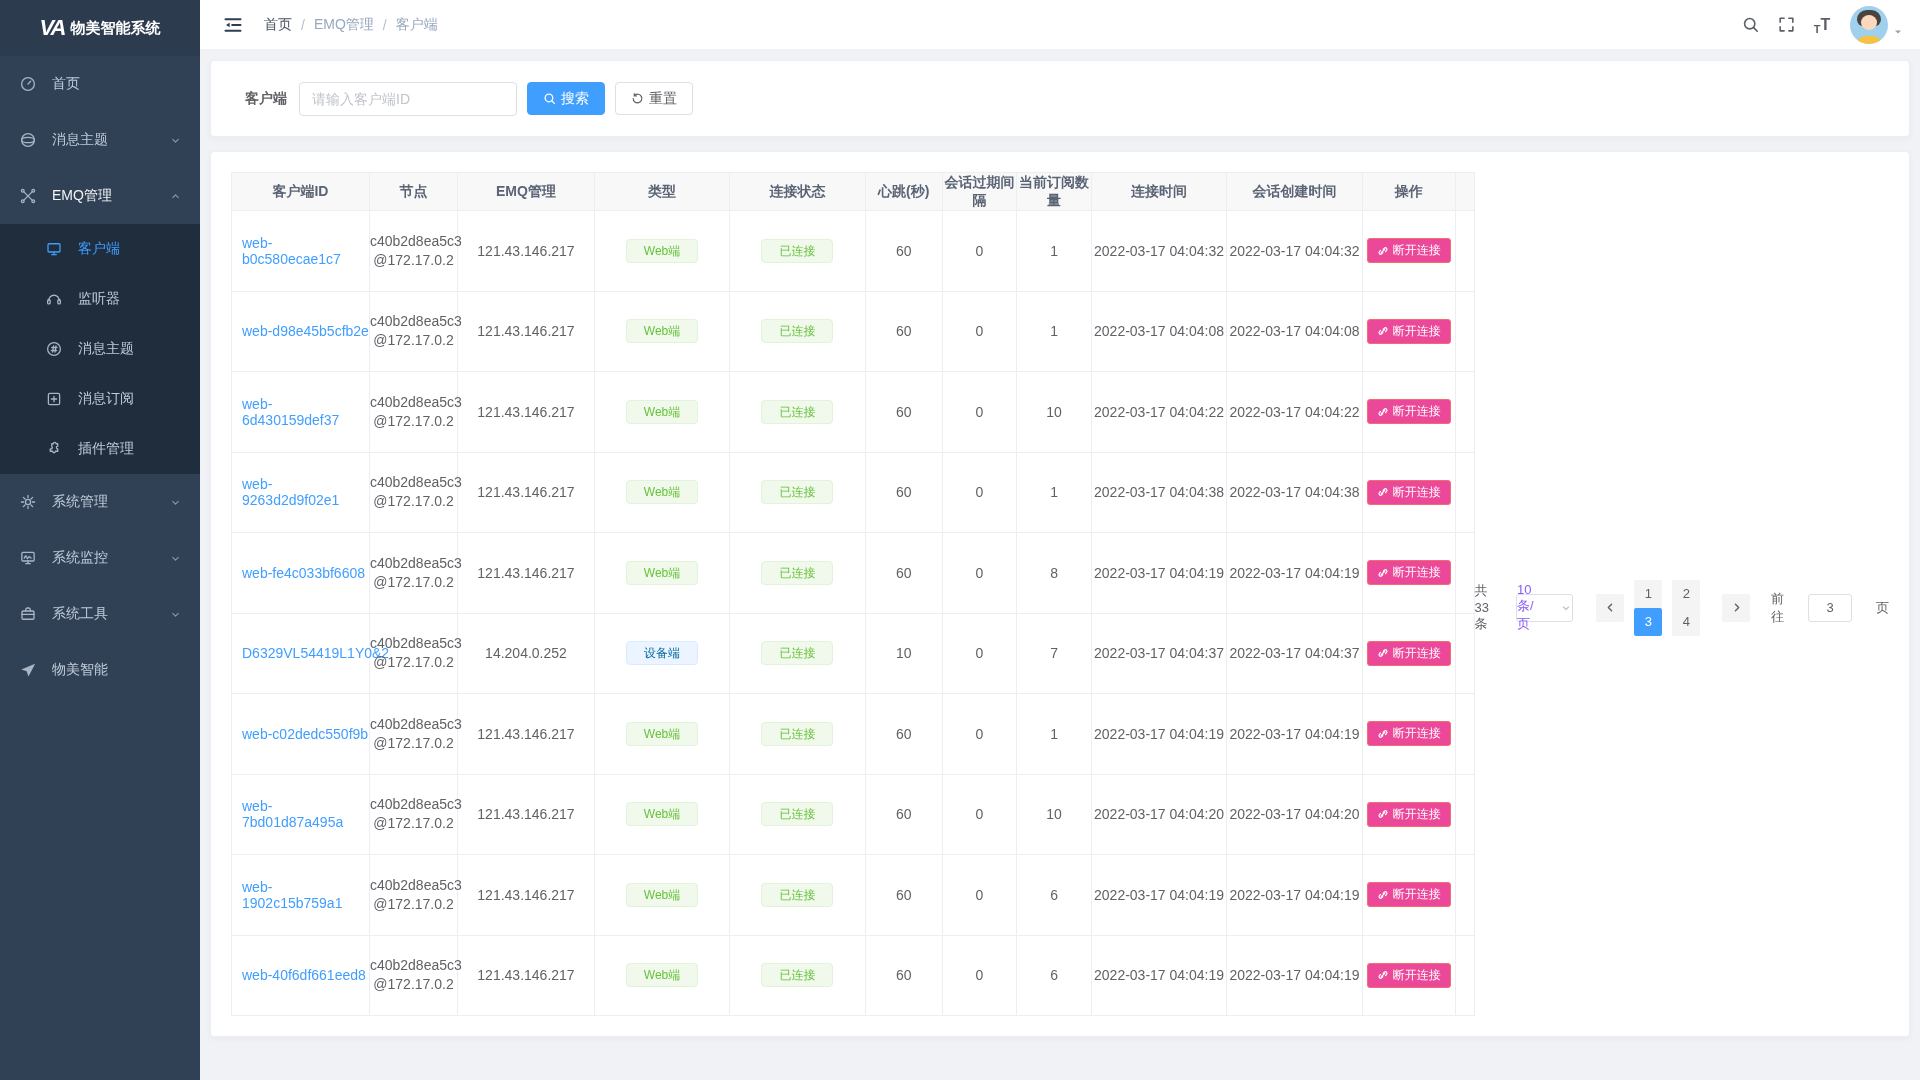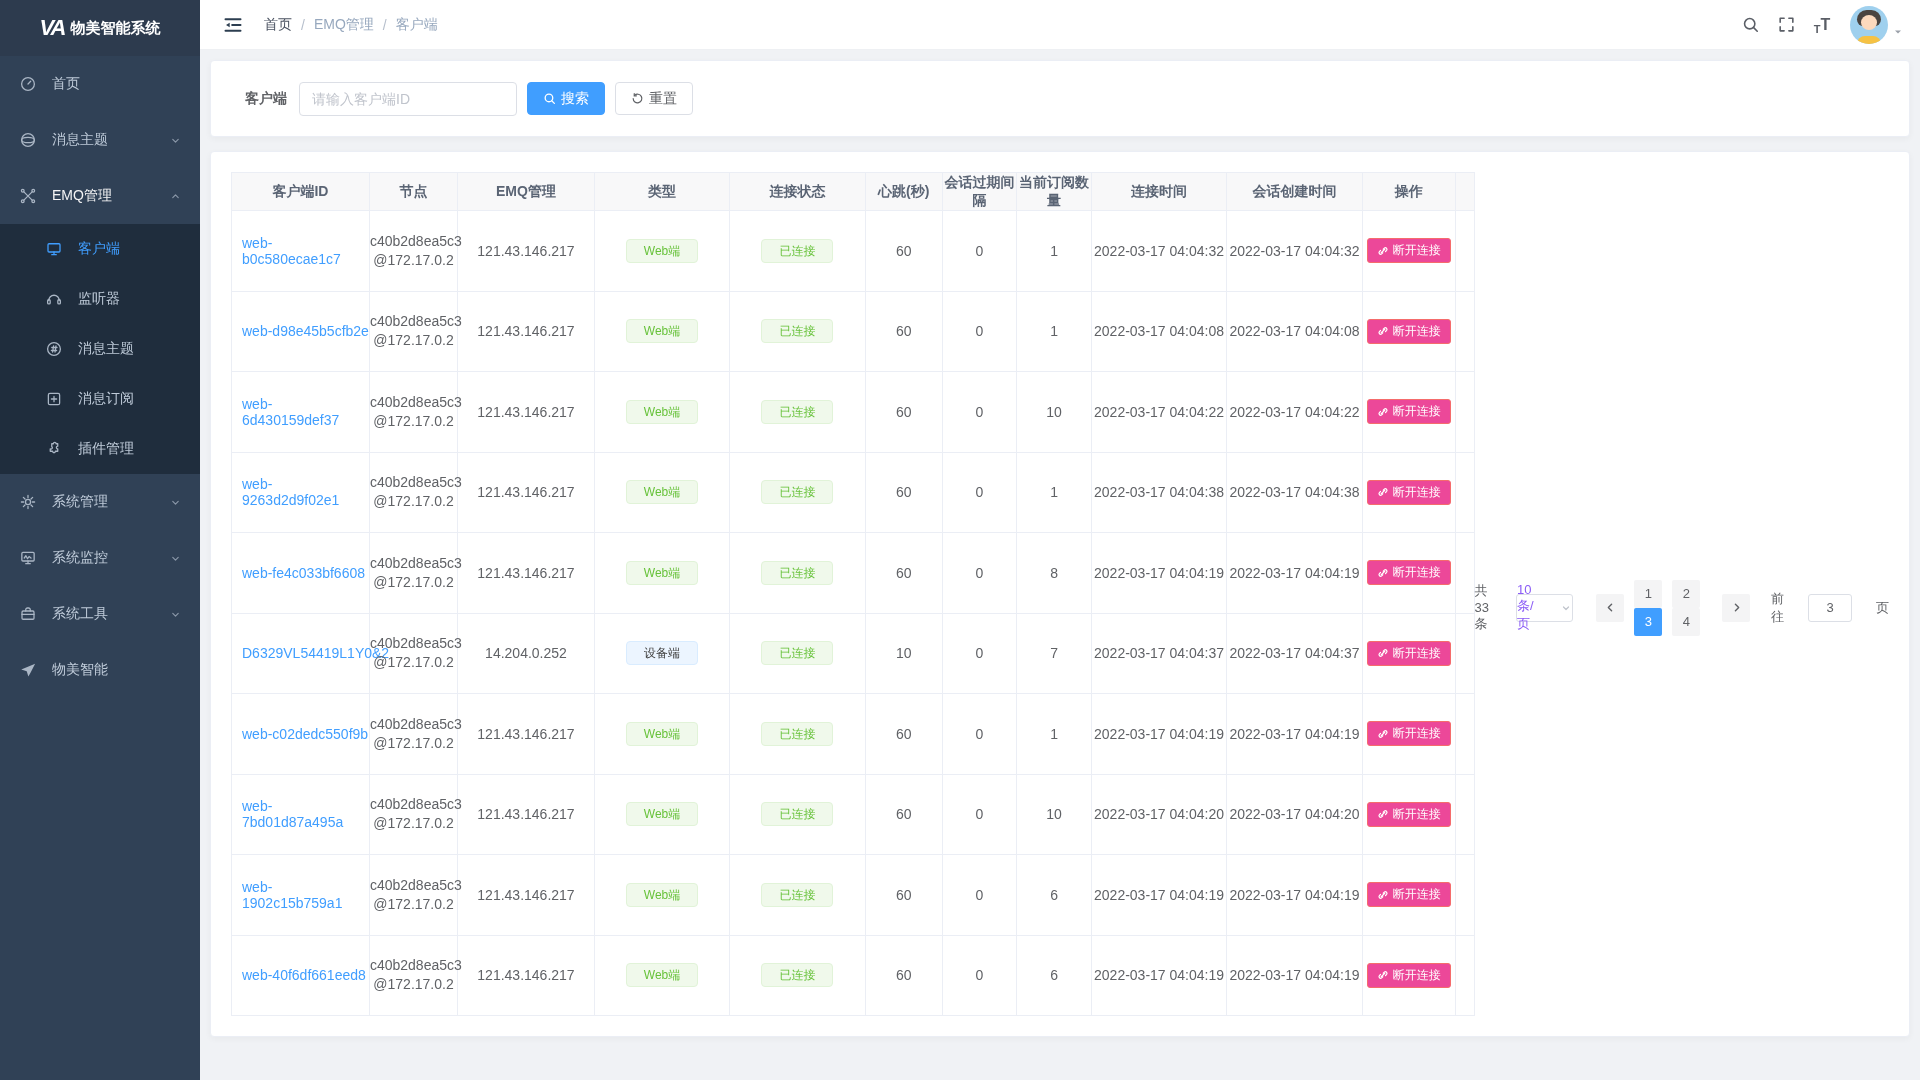--- a/index.html
+++ b/index.html
@@ -53,21 +53,21 @@
   .table-card { margin-top:14px; height:886px; padding:20px; display:flex; }
 
   table { width:100%; border-collapse:collapse; border:1px solid #ebeef5; table-layout:fixed; }
   th { background:#f8f8f9; color:#5a6474; font-weight:bold; font-size:14px; height:38px; border:1px solid #ebeef5; text-align:center; }
   td { height:67px; border:1px solid #ebeef5; text-align:center; font-size:14px; color:#606266; background:#fff; }
   td.cid { text-align:left; padding-left:10px; }
   .cid-link { color:#409eff; cursor:pointer; }
   .node-line { line-height:19px; }
   .tag { display:inline-block; padding:0 17px; height:24px; line-height:22px; border-radius:4px; font-size:12px; border:1px solid; }
   .tag-green { background:#f0f9eb; color:#67c23a; border-color:#e1f3d8; }
-  .tag-blue { background:#ecf5ff; color:#404040; border-color:#d9ecff; }
+  .tag-blue { background:#ecf5ff; color:#0369a1; border-color:#d9ecff; }
   .btn-danger { background:#ec4899; border-color:#f56c6c; color:#fff; height:25px; padding:0 9px; font-size:12px; border-radius:3px; display:inline-flex; align-items:center; gap:4px; cursor:pointer; border-style:solid; border-width:1px; }
 
   
   .pager-row { margin-top:27px; display:flex; align-items:center; justify-content:flex-end; font-size:13px; color:#606266; }
   .pg-total { margin-right:14px; }
   .pg-size { width:98px; height:28px; border:1px solid #dcdfe6; border-radius:3px; display:flex; align-items:center; justify-content:center; gap:14px; color:#8b5cf6; cursor:pointer; margin-right:18px; background:#fff; }
   .pg-size .sel-caret { color:#c0c4cc; display:flex; }
   .pg-btn { min-width:28px; height:28px; background:#f4f4f5; color:#606266; border-radius:2px; display:inline-flex; align-items:center; justify-content:center; margin:0 5px; cursor:pointer; font-size:13px; }
   .pg-btn.active { background:#409eff; color:#fff; }
   .pg-goto { margin-left:16px; display:flex; align-items:center; gap:24px; }

